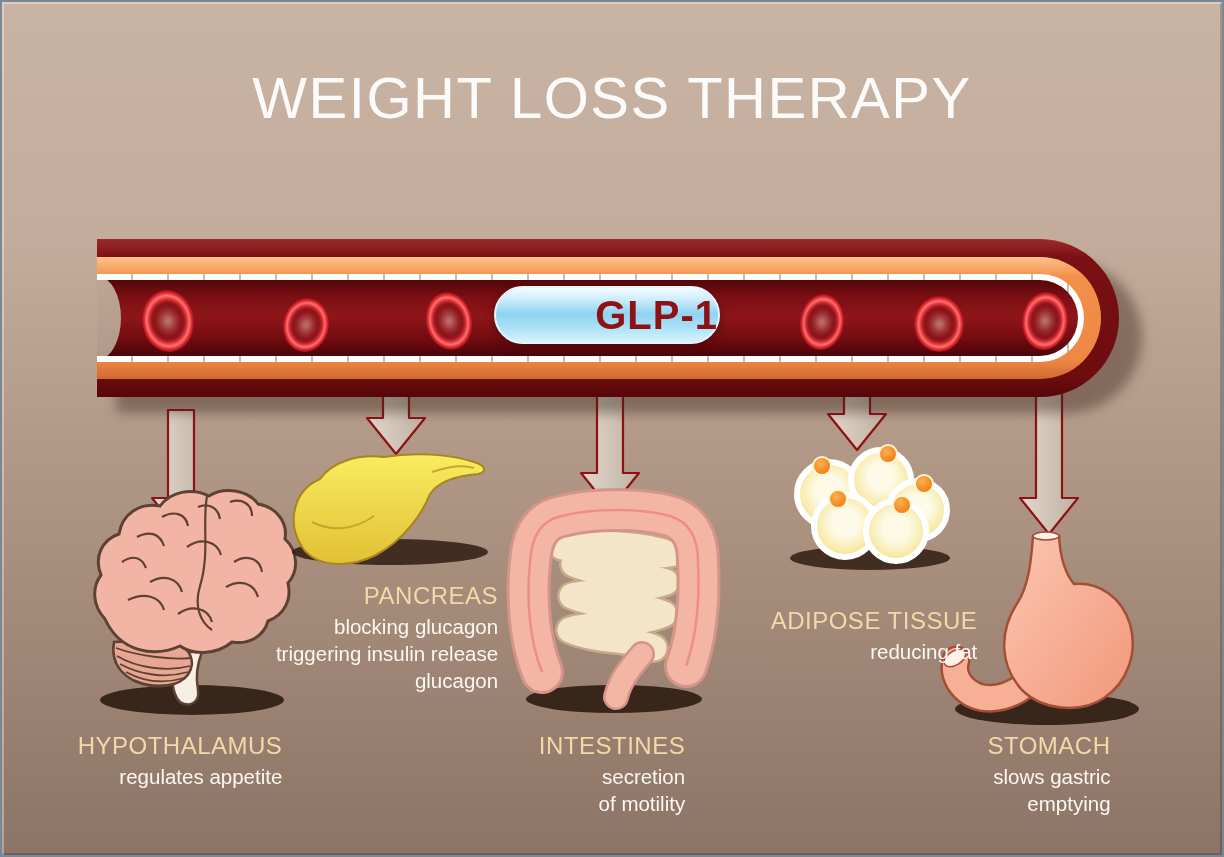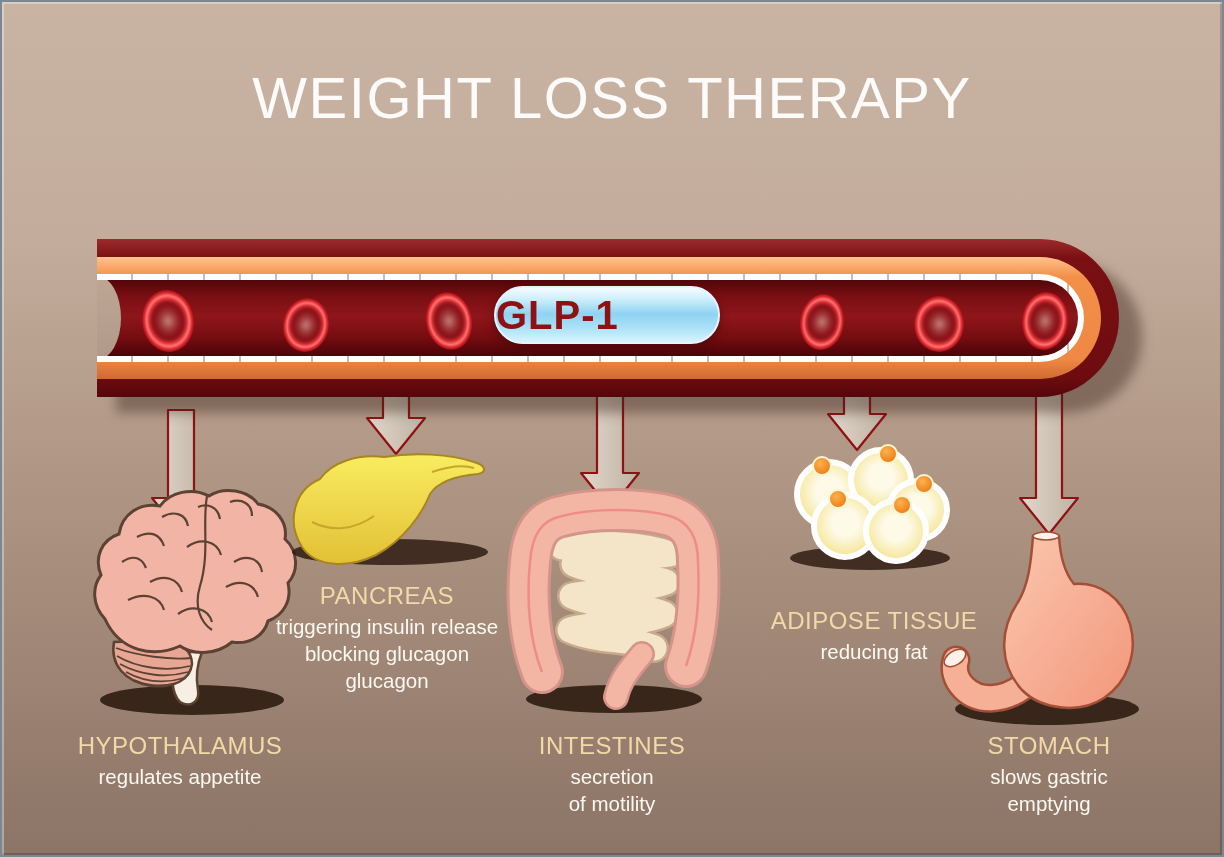--- a/index.html
+++ b/index.html
@@ -54,29 +54,29 @@
     content:"";position:absolute;inset:17%;border-radius:50%;
     background:radial-gradient(closest-side,#c98e84 0%,#a23a3c 42%,#8c1217 78%,#7c0e13 100%);
     filter:blur(2px);
   }
   
   .capsule{
     position:absolute;left:492px;top:284px;width:226px;height:58px;z-index:6;
     border-radius:30px;border:2px solid #e4f5fe;box-sizing:border-box;
     background:linear-gradient(180deg,#f4fbff 0%,#cfeffb 20%,#8fd3f2 48%,#a9e0f7 72%,#d8f3fd 100%);
     box-shadow:0 4px 8px rgba(60,8,8,.55);
-    display:flex;align-items:center;justify-content:flex-start;
+    display:flex;align-items:center;justify-content:flex-end;
   }
   .capsule-label{
     font-size:40px;font-weight:700;color:#8e1113;letter-spacing:1px;line-height:1;
   }
   
   .art{position:absolute;left:0;top:0;z-index:2;}
   
-  .organ-label{position:absolute;transform:translateX(-50%);text-align:center;z-index:8;white-space:nowrap;}
+  .organ-label{position:absolute;transform:translateX(-50%);text-align:right;z-index:8;white-space:nowrap;}
   .organ-name{font-size:24px;color:#f2d9a8;letter-spacing:.5px;margin-bottom:3px;}
   .organ-line{font-size:20.5px;color:#fbf7f1;line-height:27px;}
 </style>
 </head>
 <body>
 
 <div class="stage">
 
   <div class="title">WEIGHT LOSS THERAPY</div>
 
@@ -224,22 +224,22 @@
   <div class="rbc" style="left:798px;top:292px;width:44px;height:56px;transform:rotate(8deg)"></div>
   <div class="rbc" style="left:912px;top:294px;width:50px;height:56px;transform:rotate(0deg)"></div>
   <div class="rbc" style="left:1020px;top:290px;width:46px;height:58px;transform:rotate(6deg)"></div>
 
   <div class="capsule">
     <span class="capsule-label">GLP-1</span>
   </div>
 
   <div class="organ-label" style="left:385px;top:580px">
     <div class="organ-name">PANCREAS</div>
+    <div class="organ-line">blocking glucagon</div>
     <div class="organ-line">triggering insulin release</div>
-    <div class="organ-line">blocking glucagon</div>
     <div class="organ-line">glucagon</div>
   </div>
 
   <div class="organ-label" style="left:872px;top:605px">
     <div class="organ-name">ADIPOSE TISSUE</div>
     <div class="organ-line">reducing fat</div>
   </div>
 
   <div class="organ-label" style="left:178px;top:730px">
     <div class="organ-name">HYPOTHALAMUS</div>

